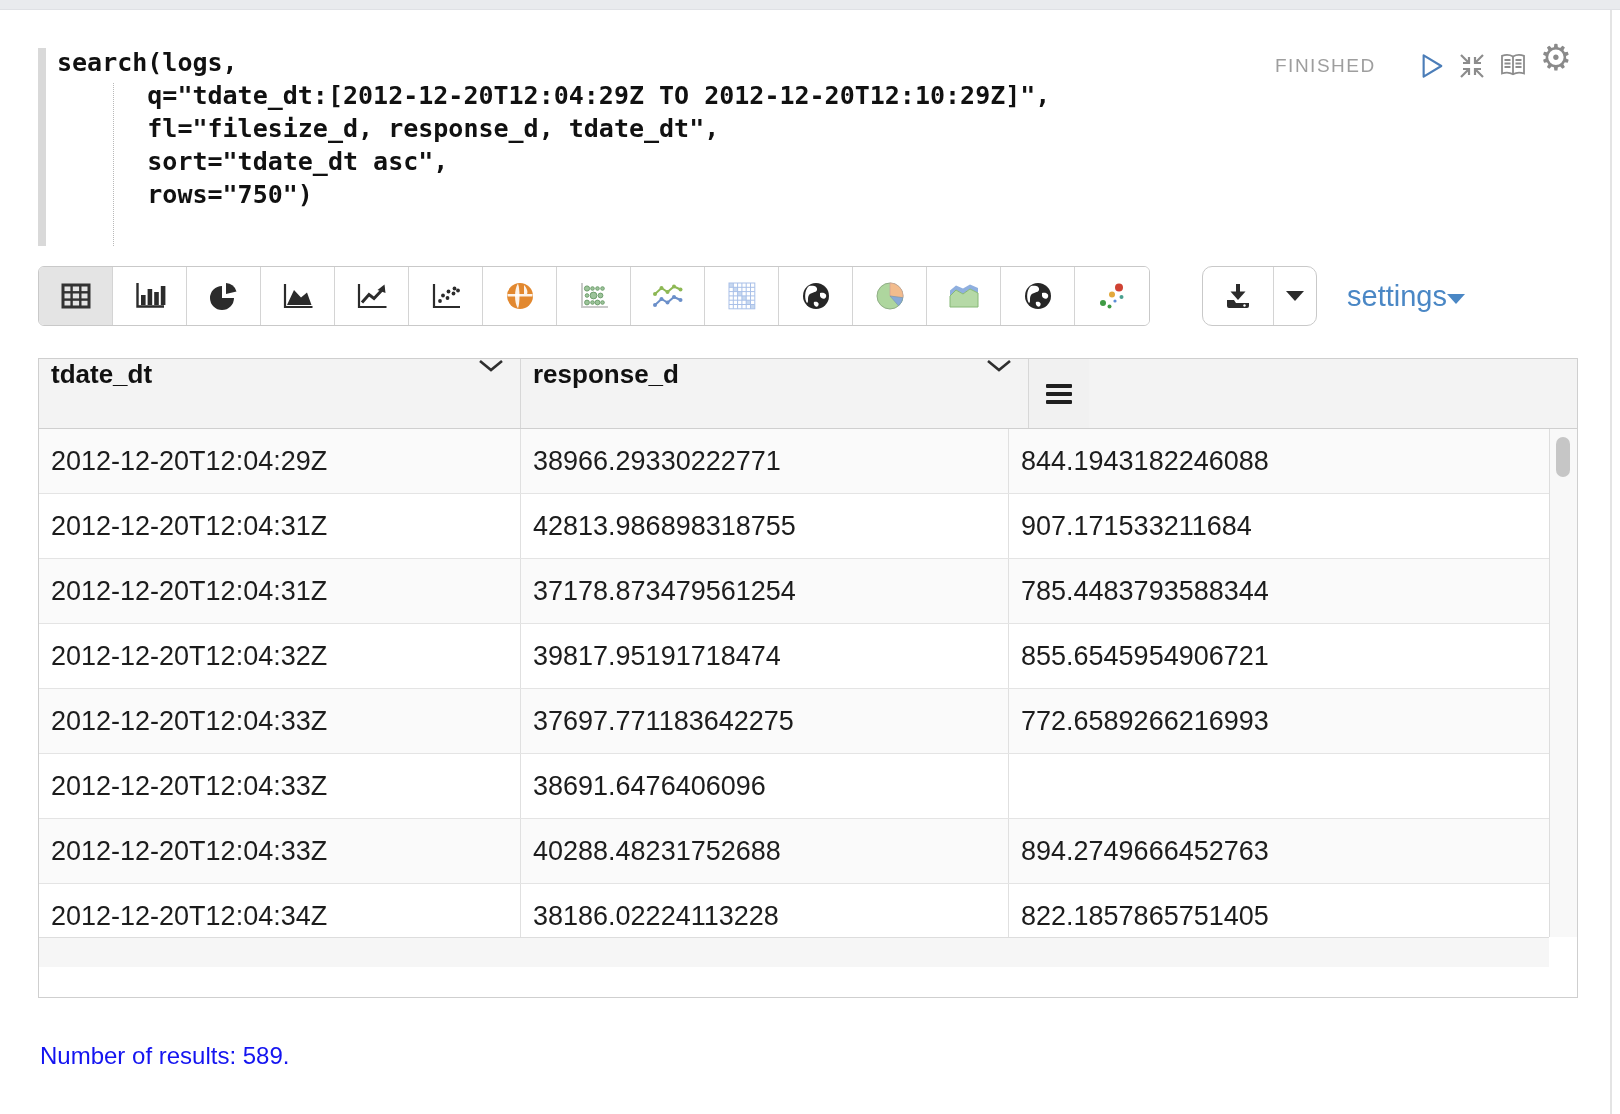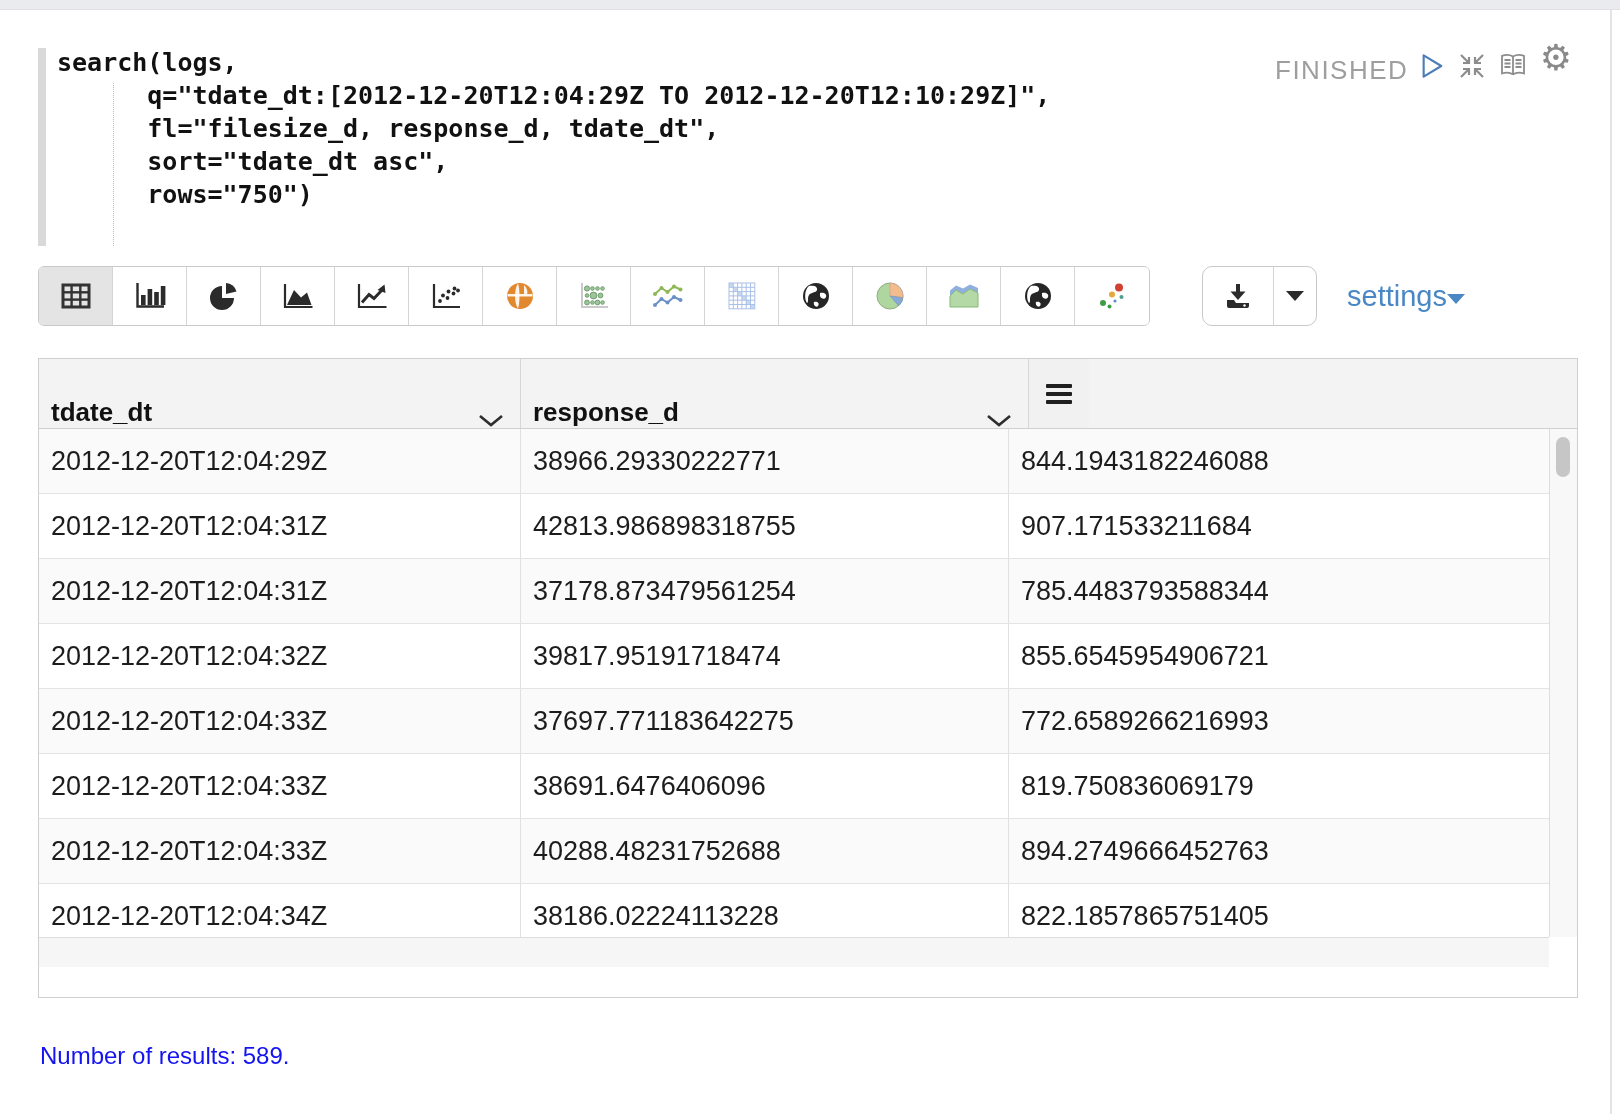--- a/index.html
+++ b/index.html
@@ -11,21 +11,21 @@
 
   
   .editor { position:absolute; left:38px; top:46px; width:1140px; height:210px; cursor:text; }
   .gutter-bar { position:absolute; left:0; top:2px; width:8px; height:198px; background:#d9d9d9; }
   .indent-guide { position:absolute; left:75px; top:37px; height:163px; border-left:1px dotted #b9b9b9; }
   .code { position:absolute; left:19px; top:0; font-family:"DejaVu Sans Mono","Liberation Mono",monospace;
           font-size:25px; line-height:33px; color:#111;font-weight:bold; }
   .code-line { white-space:pre; }
 
   
-  .status-label { position:absolute; left:1275px; top:55px; font-size:26px; letter-spacing:1.5px; color:#9e9e9e; }
+  .status-label { position:absolute; left:1275px; top:55px; font-size:19px; letter-spacing:1.5px; color:#9e9e9e; }
   .pctrl { position:absolute; top:50px; width:32px; height:32px; display:flex; align-items:center;
            justify-content:center; cursor:pointer; }
   .pctrl.play { left:1416px; }
   .pctrl.collapse { left:1456px; }
   .pctrl.book { left:1497px; }
   .pctrl.gear { left:1540px; top:42px; }
   .gear-glyph { font-family:"DejaVu Sans",sans-serif; font-size:36px; color:#8a8a8a; line-height:1; }
 
   
   .viz-group { position:absolute; left:38px; top:266px; height:60px; display:flex;
@@ -45,21 +45,21 @@
                 border-top:10px solid #2b2b2b; }
   .settings-link { position:absolute; left:1347px; top:280px; display:flex; align-items:center; 
                    font-size:29px; color:#4a87c5; cursor:pointer; }
   .settings-caret { width:0; height:0; border-left:9px solid transparent; border-right:9px solid transparent;
                     border-top:10px solid #4a87c5; margin-top:4px; }
 
   
   .grid { position:absolute; left:38px; top:358px; width:1540px; height:640px;
           border:1px solid #cfcfcf; background:#fff; box-sizing:border-box; }
   .grid-header { display:flex; height:70px; background:#f3f3f3; border-bottom:1px solid #cfcfcf; box-sizing:border-box; }
-  .hcell { box-sizing:border-box; border-right:1px solid #d7d7d7; display:flex; align-items:flex-end;
+  .hcell { box-sizing:border-box; border-right:1px solid #d7d7d7; display:flex; align-items:flex-start;
            justify-content:space-between; padding:0 16px 0 12px; font-weight:bold; font-size:26px; color:#111;
            cursor:pointer; }
   .w1 { width:482px; } .w2 { width:488px; } .w3 { width:508px; }
   .hmenu { width:60px; display:flex; align-items:center; justify-content:center; background:#f1f1f1; cursor:pointer; }
 
   .grid-body { position:relative; height:538px; }
   .rows-wrap { position:absolute; left:0; top:0; width:1510px; }
   .row { display:flex; height:65px; border-bottom:1px solid #e4e4e4; box-sizing:border-box; background:#fff; }
   .rows-wrap .row:nth-child(odd) { background:#fafafa; }
   .row.sliver { height:18px; border-bottom:none; }
@@ -339,21 +339,20 @@
           <div class="cell c3">855.6545954906721</div>
         </div>
         <div class="row">
           <div class="cell c1">2012-12-20T12:04:33Z</div>
           <div class="cell c2">37697.771183642275</div>
           <div class="cell c3">772.6589266216993</div>
         </div>
         <div class="row">
           <div class="cell c1">2012-12-20T12:04:33Z</div>
           <div class="cell c2">38691.6476406096</div>
-          <div class="cell c3">819.750836069179</div>
         </div>
         <div class="row">
           <div class="cell c1">2012-12-20T12:04:33Z</div>
           <div class="cell c2">40288.48231752688</div>
           <div class="cell c3">894.2749666452763</div>
         </div>
         <div class="row">
           <div class="cell c1">2012-12-20T12:04:34Z</div>
           <div class="cell c2">38186.02224113228</div>
           <div class="cell c3">822.1857865751405</div>

